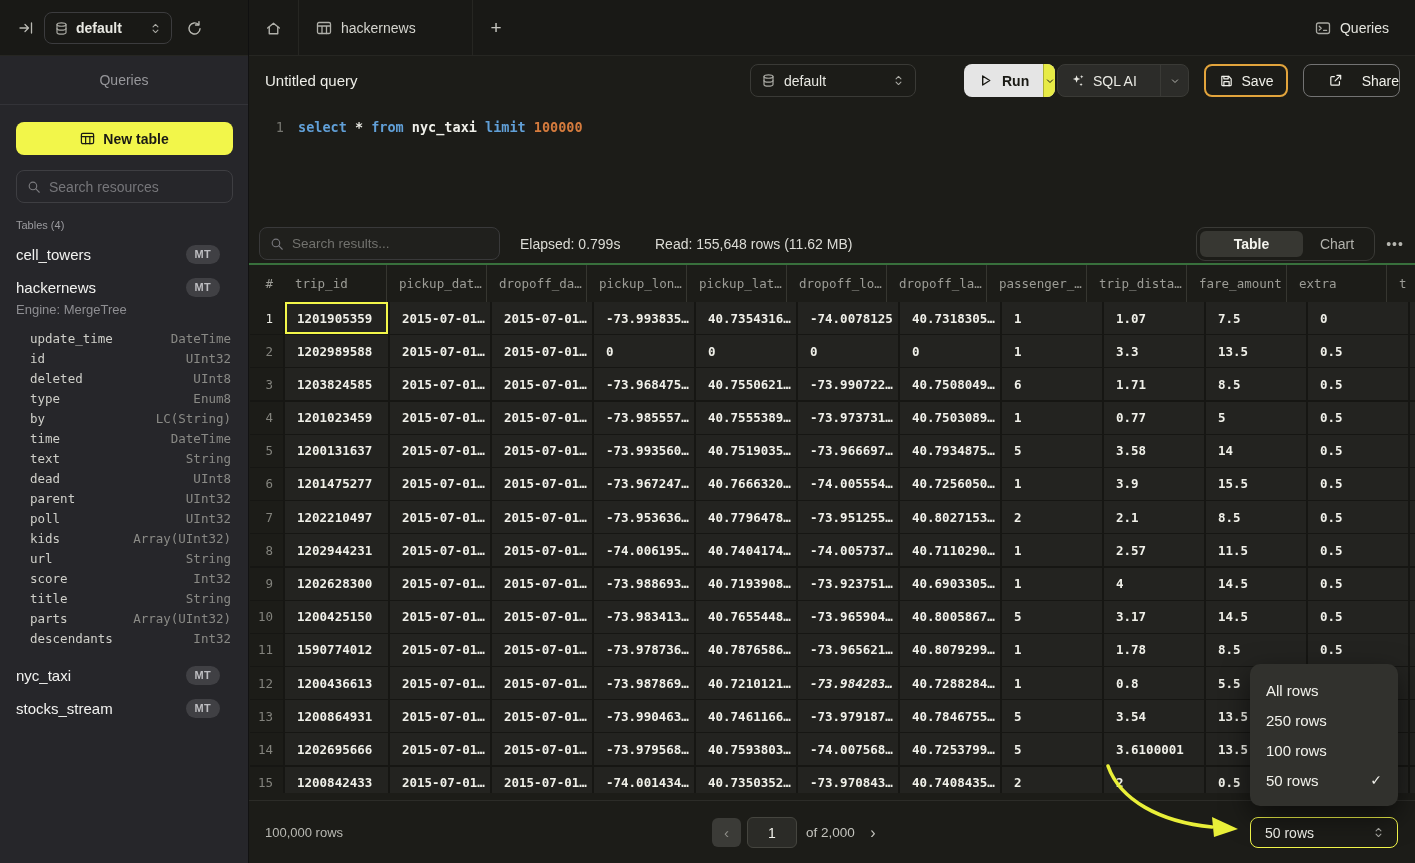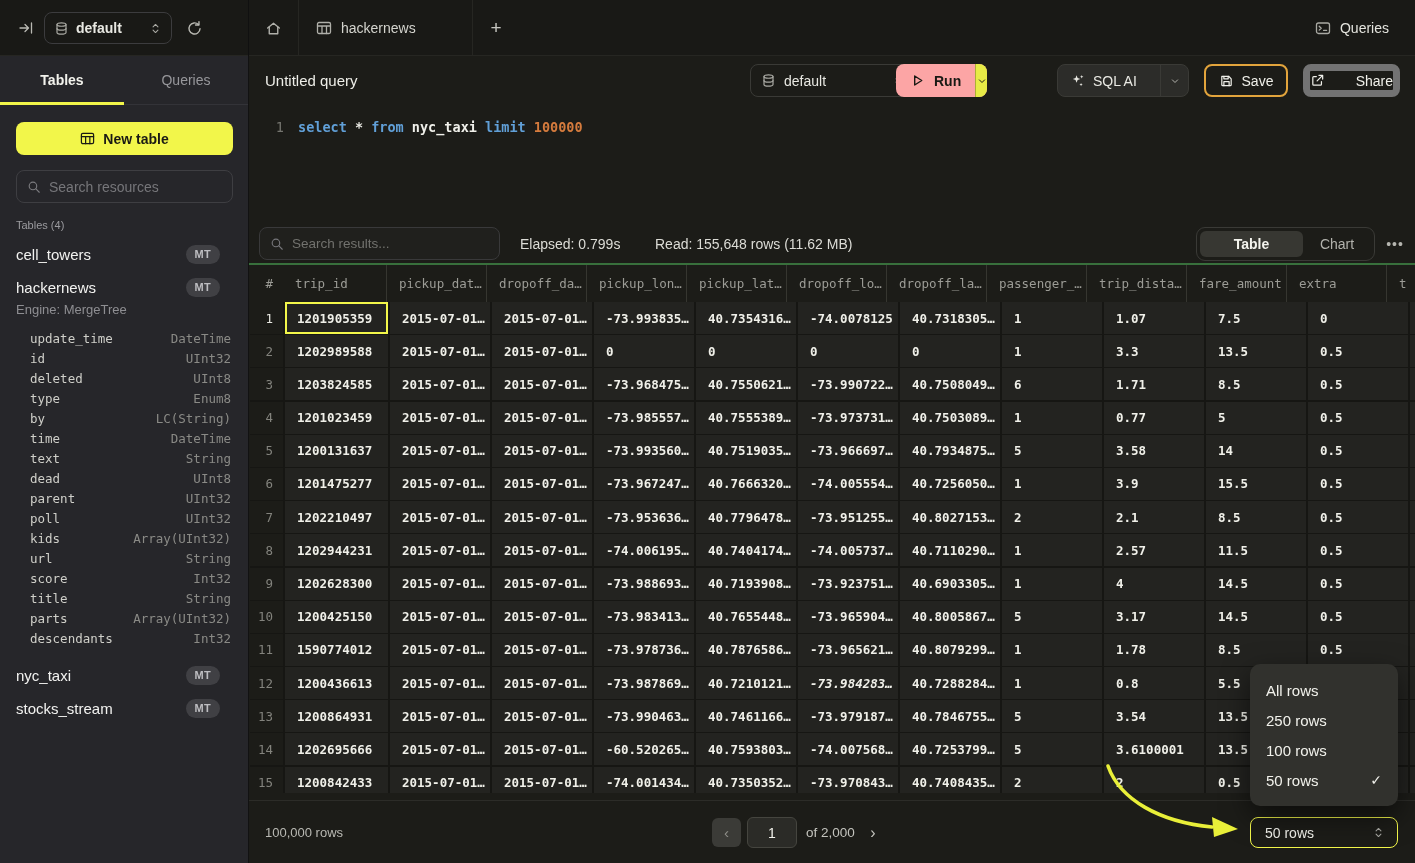--- a/index.html
+++ b/index.html
@@ -52,28 +52,28 @@
   .schema-row{height:20px;display:flex;align-items:center;}
   .schema-row .n{color:#cfcfc9;}
   .schema-row .t{margin-left:auto;color:#8a8a86;}
 
   
   #qtoolbar{position:absolute;left:249px;top:56px;width:1166px;height:49px;background:#1c1c18;}
   #q-title{position:absolute;left:16px;top:0;line-height:49px;font-size:15px;color:#eeeee8;}
   .tb-item{position:absolute;top:8px;height:33px;border-radius:8px;display:flex;align-items:center;font-size:14px;cursor:pointer;}
   #db-select-main{left:501px;width:166px;border:1px solid #3a3a36;color:#e8e8e2;padding:0 10px;gap:8px;}
   #db-select-main .lbl{flex:1;}
-  #run-btn{left:647px;width:91px;background:#fca5a5;color:#191914;font-weight:600;overflow:hidden;}
+  #run-btn{left:715px;width:91px;background:#e5e5e5;color:#191914;font-weight:600;overflow:hidden;}
   #run-btn .main{display:flex;align-items:center;gap:9px;padding:0 14px;height:100%;flex:1;}
   #run-btn .chev{width:26px;height:100%;display:flex;align-items:center;justify-content:center;background:#e7eb46;border-left:1px solid rgba(0,0,0,.25);}
   #sqlai-btn{left:808px;width:132px;background:#2c2c29;border:1px solid #3a3a36;color:#eaeae4;}
   #sqlai-btn .main{display:flex;align-items:center;gap:8px;padding:0 12px;flex:1;height:100%;}
   #sqlai-btn .chev{width:28px;height:100%;display:flex;align-items:center;justify-content:center;border-left:1px solid #3a3a36;color:#b5b5af;}
   #save-btn{left:955px;width:84px;border:2px solid #e2a43c;color:#f0f0ea;justify-content:center;gap:8px;font-weight:500;}
-  #share-btn{left:1054px;width:97px;border:7px solid #737373;color:#f0f0ea;justify-content:space-between;gap:19px;font-weight:500;}
+  #share-btn{left:1054px;width:97px;border:1px solid #737373;color:#f0f0ea;justify-content:flex-end;gap:19px;font-weight:500;}
 
   
   #editor{position:absolute;left:249px;top:105px;width:1166px;height:120px;font-family:"DejaVu Sans Mono",monospace;font-size:13.5px;font-weight:700;}
   #editor .line{display:flex;margin-top:14px;}
   #line-no{width:22px;margin-left:13px;text-align:right;color:#75756f;font-weight:400;}
   #sql-code{margin-left:14px;white-space:pre;}
   .tok-kw{color:#61a0d8;} .tok-plain{color:#ecece6;} .tok-ident{color:#f0f0ea;} .tok-num{color:#d57b3d;}
 
   
   #rtoolbar{position:absolute;left:249px;top:225px;width:1166px;height:38px;}
@@ -186,24 +186,20 @@
             <rect x="1.5" y="3" width="13" height="10.5" rx="2"></rect>
             <path d="M4.2 6.3l2 1.9-2 1.9M8.6 10.4h3"></path>
           </svg>
       </span>
       <span>Queries</span>
     </div>
   </div>
 
   <div id="sidebar">
     <div id="sb-tabs">
-      <div class="sb-tab" id="sb-tab-tables">
-        <span>Tables</span>
-        <span class="ul"></span>
-      </div>
       <div class="sb-tab" id="sb-tab-queries">
         <span>Queries</span>
       </div>
     </div>
 
     <div id="new-table-btn">
       <span>
         <svg class="ico" width="15" height="15" viewBox="0 0 16 16">
             <rect x="1.5" y="2.5" width="13" height="11" rx="1.5"></rect>
             <path d="M1.5 6h13M6 6v7.5M10.5 6v7.5"></path>
@@ -623,21 +619,21 @@
         <div class="td" style="width: 100px;">3.54</div>
         <div class="td" style="width: 100px;">13.5</div>
         <div class="td" style="width: 100px;"></div>
         <div class="td" style="width: 32px;"></div>
       </div>
       <div class="tr">
         <div class="td td-num" style="width: 33px;">14</div>
         <div class="td" style="width: 103px;">1202695666</div>
         <div class="td" style="width: 100px;">2015-07-01…</div>
         <div class="td" style="width: 100px;">2015-07-01…</div>
-        <div class="td" style="width: 100px;">-60.520265…</div>
+        <div class="td" style="width: 100px;">-73.979568…</div>
         <div class="td" style="width: 100px;">40.7593803…</div>
         <div class="td" style="width: 100px;">-74.007568…</div>
         <div class="td" style="width: 100px;">40.7253799…</div>
         <div class="td" style="width: 100px;">5</div>
         <div class="td" style="width: 100px;">3.6100001</div>
         <div class="td" style="width: 100px;">13.5</div>
         <div class="td" style="width: 100px;"></div>
         <div class="td" style="width: 32px;"></div>
       </div>
       <div class="tr">

